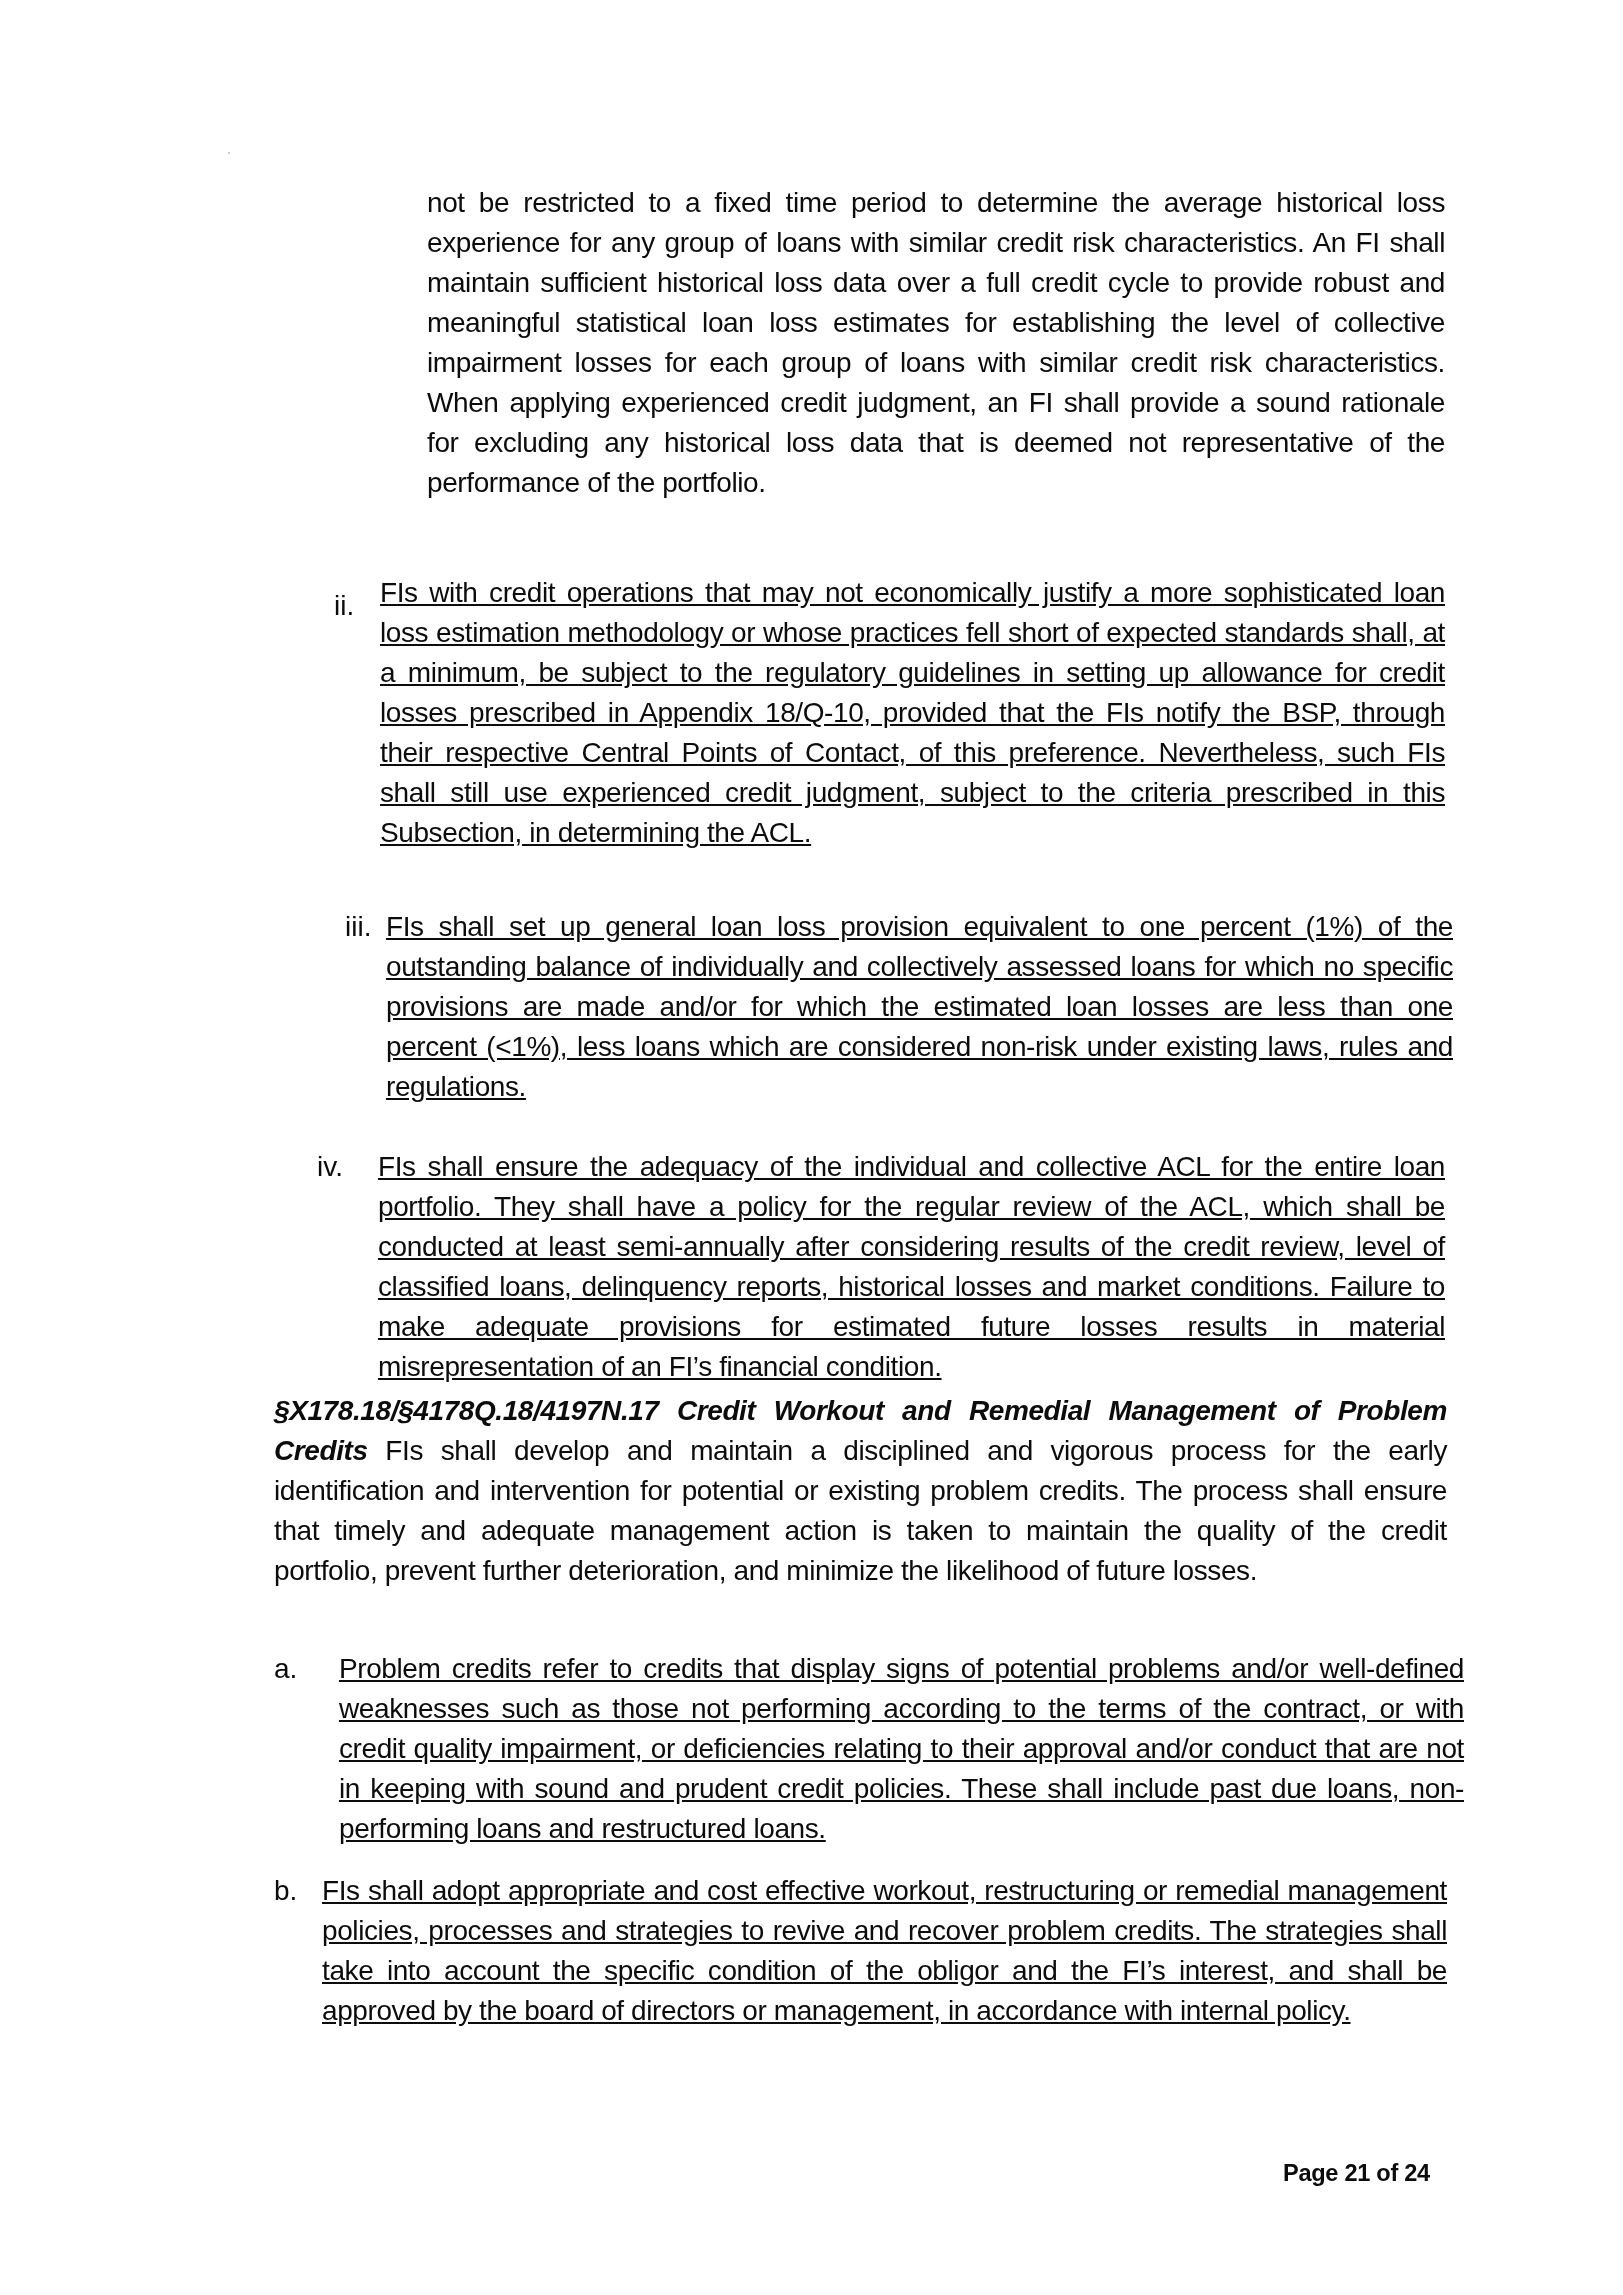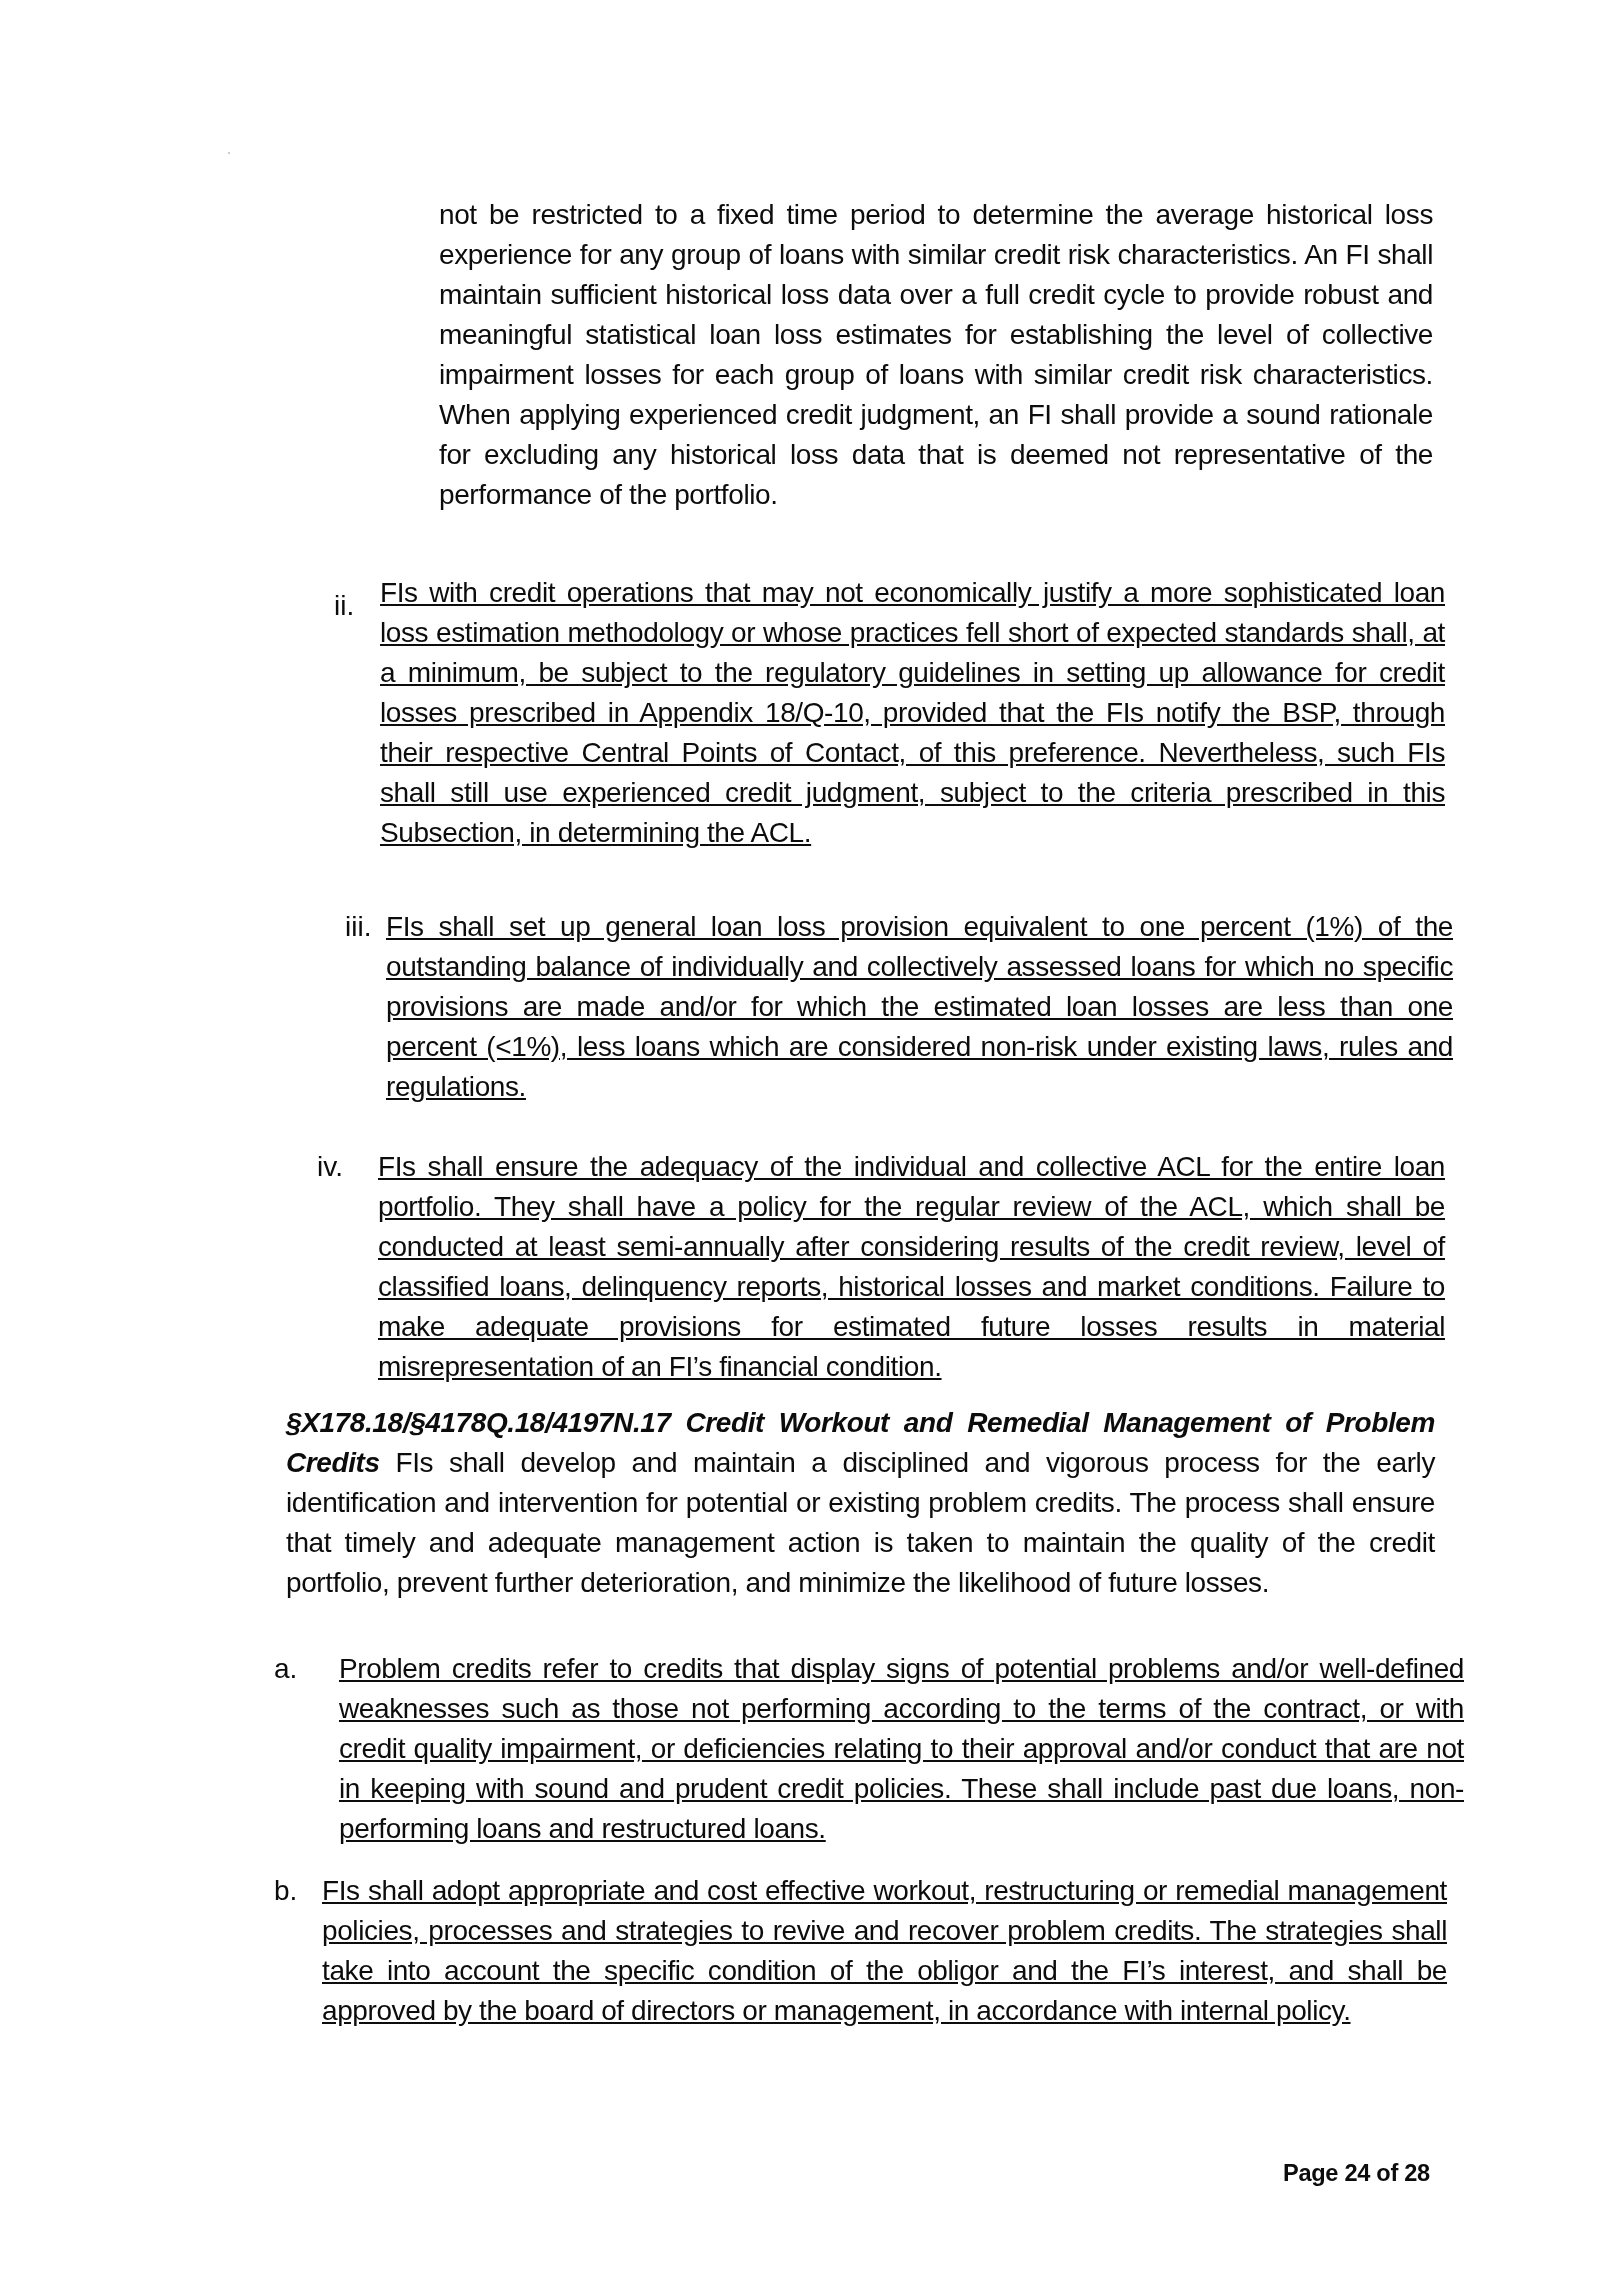--- a/index.html
+++ b/index.html
@@ -5,21 +5,21 @@
   html, body { margin: 0; padding: 0; background: #ffffff; }
   body { width: 1623px; height: 2295px; position: relative; overflow: hidden; }
   .page {
     position: absolute; left: 0; top: 0; width: 1623px; height: 2295px;
     background: #ffffff; color: #0c0c0c;
     font-family: "Liberation Sans", "DejaVu Sans", sans-serif;
     font-size: 28px; line-height: 40px;
   }
   .speck { position: absolute; left: 228px; top: 152px; width: 2px; height: 2px; background: #bbb; border-radius: 50%; }
   .block { position: absolute; text-align: justify; letter-spacing: -0.4px; word-spacing: 0px; }
-  .block p { margin: 12px; }
+  .block p { margin: 0; }
   .item { position: absolute; }
   .marker { position: absolute; top: 0; }
   .item-text { position: absolute; top: 0; text-align: justify; letter-spacing: -0.4px; text-decoration: underline; }
   .heading-ref, .heading-title { font-weight: bold; font-style: italic; }
   .page-number { position: absolute; left: 1283px; top: 2153px; font-weight: bold; font-size: 23.6px; letter-spacing: -0.3px; }
 
   
   #cont   { left: 427px;  top: 183px;  width: 1018px; }
   #item-ii   { left: 334px; top: 573px;  width: 1113px; }
   #item-ii .marker { left: 0; margin-top: 13px; }
@@ -70,15 +70,15 @@
   <div id="item-a" class="item">
     <span class="marker">a.</span>
     <div class="item-text">Problem credits refer to credits that display signs of potential problems and/or well-defined weaknesses such as those not performing according to the terms of the contract, or with credit quality impairment, or deficiencies relating to their approval and/or conduct that are not in keeping with sound and prudent credit policies. These shall include past due loans, non-performing loans and restructured loans.</div>
   </div>
 
   <div id="item-b" class="item">
     <span class="marker">b.</span>
     <div class="item-text">FIs shall adopt appropriate and cost effective workout, restructuring or remedial management policies, processes and strategies to revive and recover problem credits.  The strategies shall take into account the specific condition of the obligor and the FI’s interest, and shall be approved by the board of directors or management, in accordance with internal policy.</div>
   </div>
 
-  <div class="page-number">Page 24 of 28</div>
+  <div class="page-number">Page 21 of 24</div>
 </div>
 
 
 </body></html>

